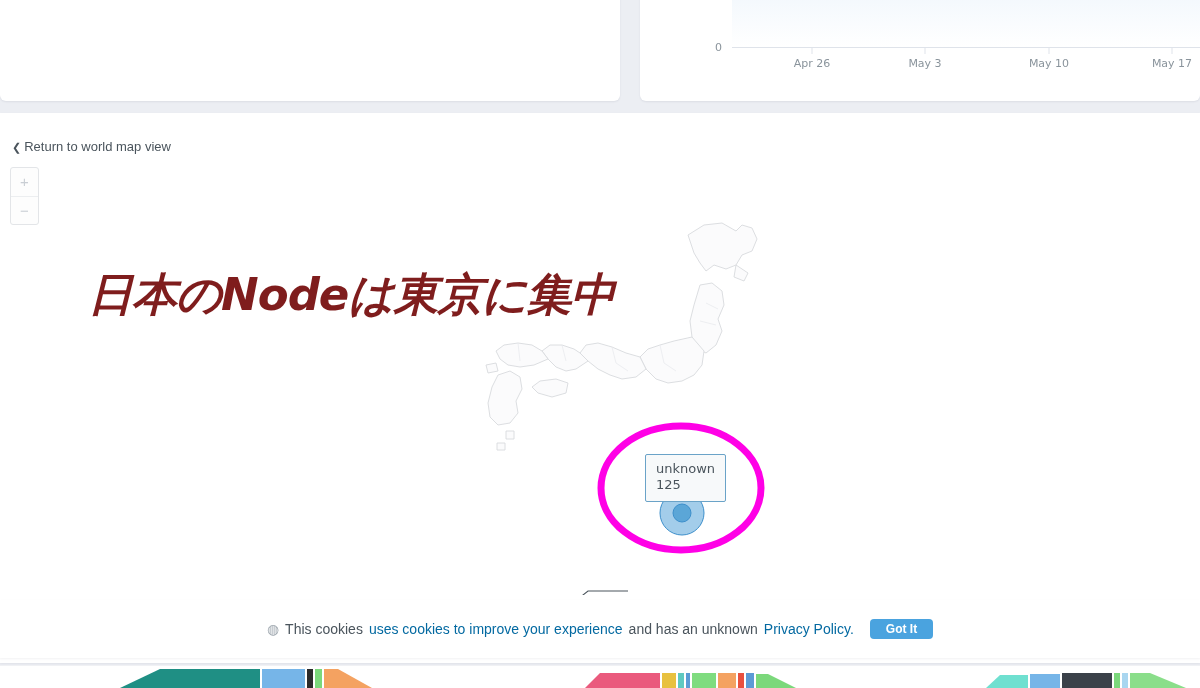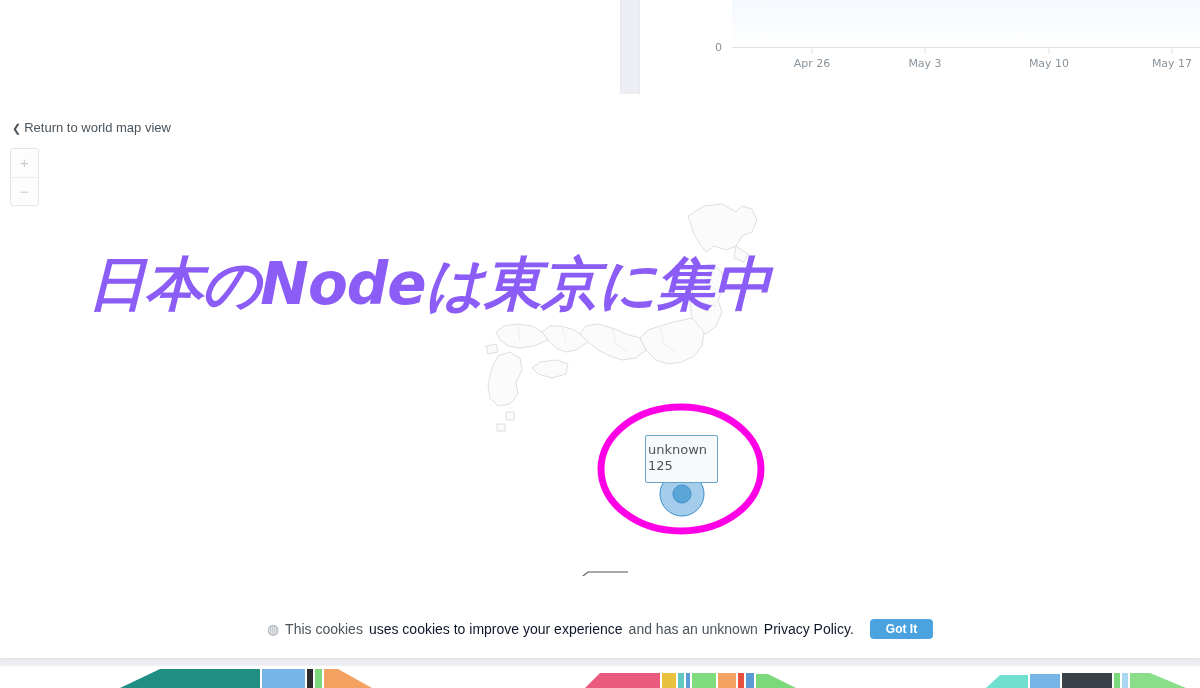--- a/index.html
+++ b/index.html
@@ -22,21 +22,21 @@
   .chart-panel { left: 640px; top: -160px; width: 560px; height: 261px; border-radius: 0 0 6px 6px; }
 
   
   .chart-wrap { position: absolute; left: 0; top: 0; width: 560px; height: 261px; }
   .chart-svg { position: absolute; left: 0; top: 0; }
   .axis-label { font-size: 11px; fill: #8a949c; font-family: "DejaVu Sans", sans-serif; }
   .ytick-label { font-size: 11px; fill: #8a949c; font-family: "DejaVu Sans", sans-serif; }
 
   
   .map-card {
-    position: absolute; left: 0; top: 94px; width: 1200px; height: 550px;
+    position: absolute; left: 0; top: 113px; width: 1200px; height: 550px;
     background: #fff; box-shadow: 0 1px 2px rgba(30,40,70,.06);
   }
   .return-link {
     position: absolute; left: 12px; top: 26px;
     font-size: 13px; color: #4a545c; text-decoration: none; white-space: nowrap;
   }
   .return-link .chev { font-size: 11px; margin-right: 3px; }
   .zoom-ctrl {
     position: absolute; left: 10px; top: 54px; width: 29px; height: 58px;
     background: #fdfdfd; border: 1px solid #e3e5e8; border-radius: 3px;
@@ -44,43 +44,43 @@
   }
   .zoom-btn {
     flex: 1; display: flex; align-items: center; justify-content: center;
     color: #c9ced4; font-size: 15px; line-height: 1; cursor: pointer;
     background: transparent; border: none; font-family: "Liberation Sans", sans-serif;
   }
   .zoom-btn.minus { border-top: 1px solid #eceef0; }
 
   .overlay-title {
     position: absolute; left: 88px; top: 152px;
-    font-size: 58px; font-weight: bold; font-style: italic;
-    color: #8b5cf6; white-space: nowrap; letter-spacing: -1px;
+    font-size: 45px; font-weight: bold; font-style: italic;
+    color: #7f1d1d; white-space: nowrap; letter-spacing: -1px;
     font-family: "DejaVu Sans", sans-serif;
   }
 
   .map-svg { position: absolute; left: 0; top: 0; }
 
   .tooltip {
     position: absolute; left: 645px; top: 341px;
     background: #f7f9fa; border: 1px solid #6aa3c8; border-radius: 2px;
-    padding: 6px 10px 7px 2px; min-width: 68px;
+    padding: 6px 10px 7px 10px; min-width: 68px;
     font-size: 13px; color: #4a545c; line-height: 1.25;
     font-family: "DejaVu Sans", sans-serif;
   }
 
   
   .cookie-bar {
     position: absolute; left: 0; top: 600px; width: 1200px; height: 58px;
     background: #fff; display: flex; align-items: center; justify-content: center;
     box-shadow: 0 1px 2px rgba(30,40,70,.06);
   }
   .cookie-text { font-size: 14px; color: #4a545c; display: flex; align-items: center; gap: 6px; }
-  .cookie-text a { color: #0f172a; text-decoration: none; }
+  .cookie-text a { color: #0369a1; text-decoration: none; }
   .cookie-icon { font-size: 14px; color: #9aa3ab; }
   .got-it {
     margin-left: 16px; background: #4aa3df; color: #fff; border: none;
     border-radius: 4px; padding: 3px 16px; font-size: 12px; font-weight: bold;
     cursor: pointer; font-family: "Liberation Sans", sans-serif;
   }
 
   
   .pies-strip {
     position: absolute; left: 0; top: 665px; width: 1200px; height: 23px;

